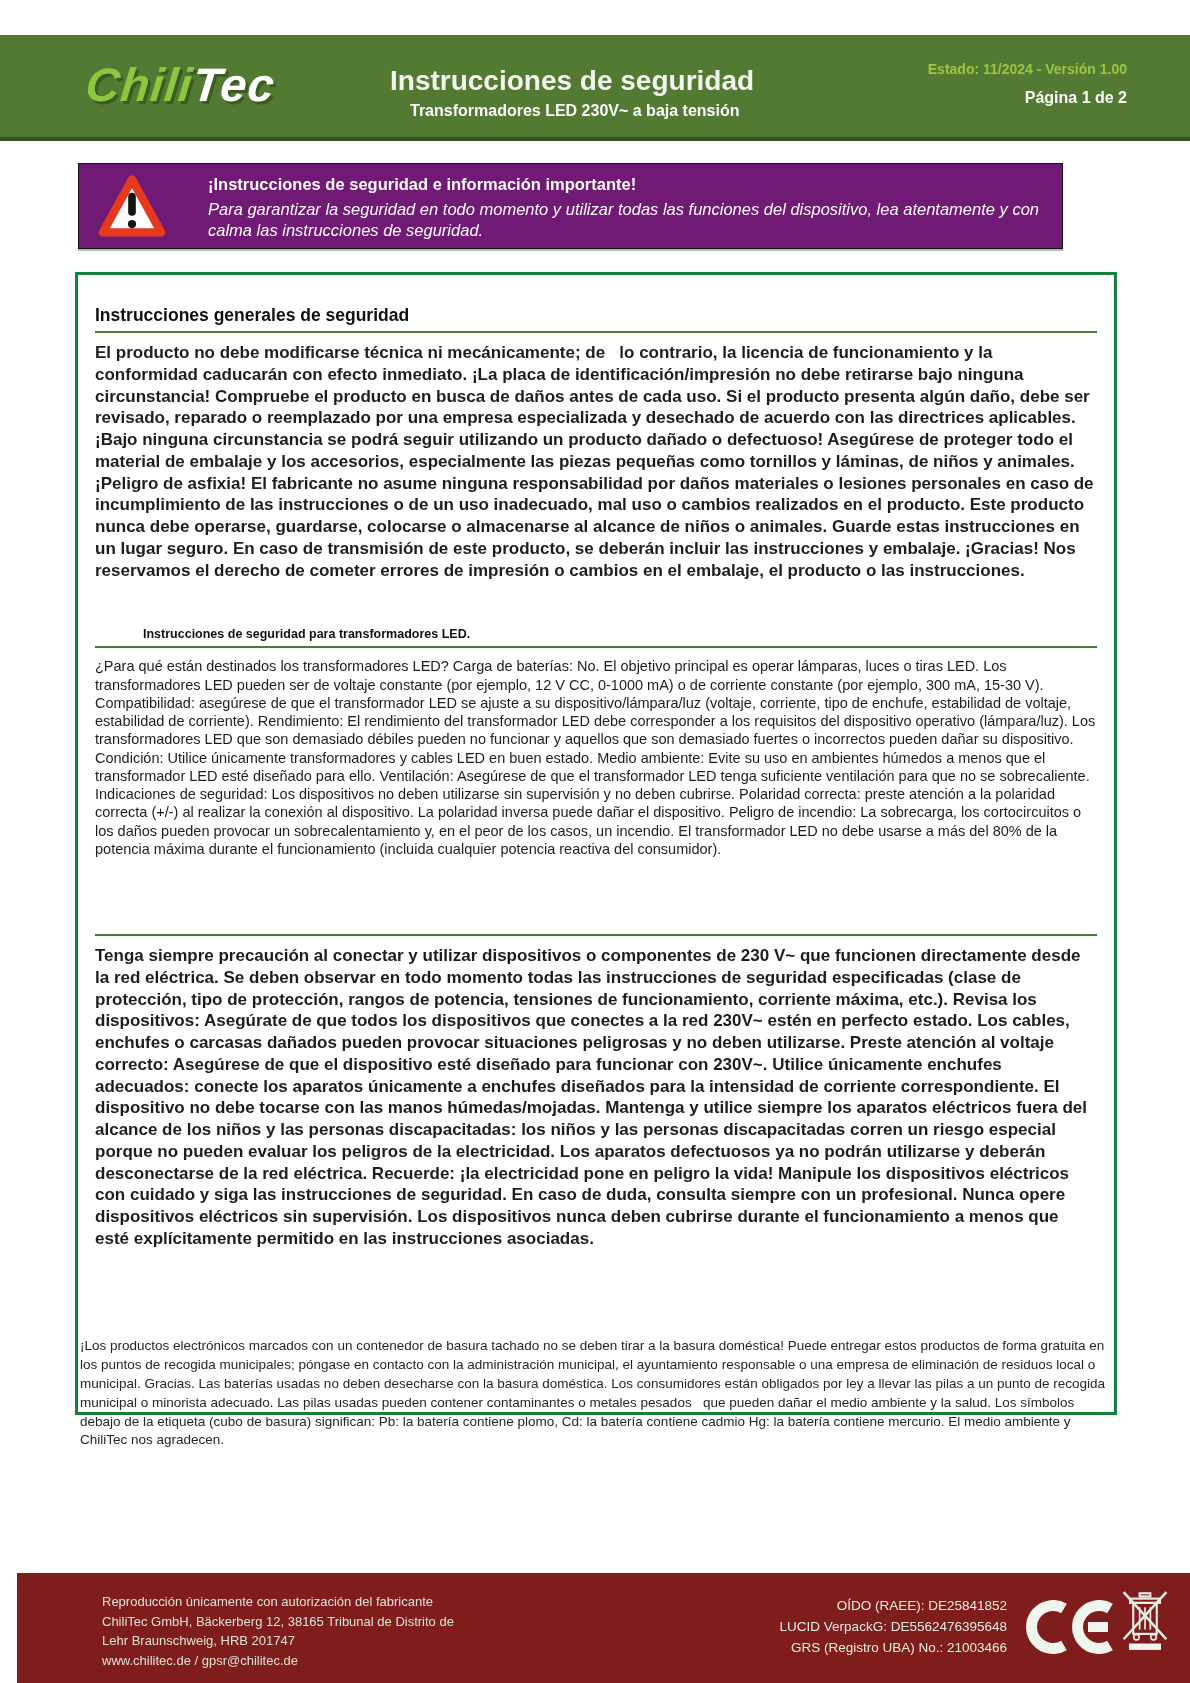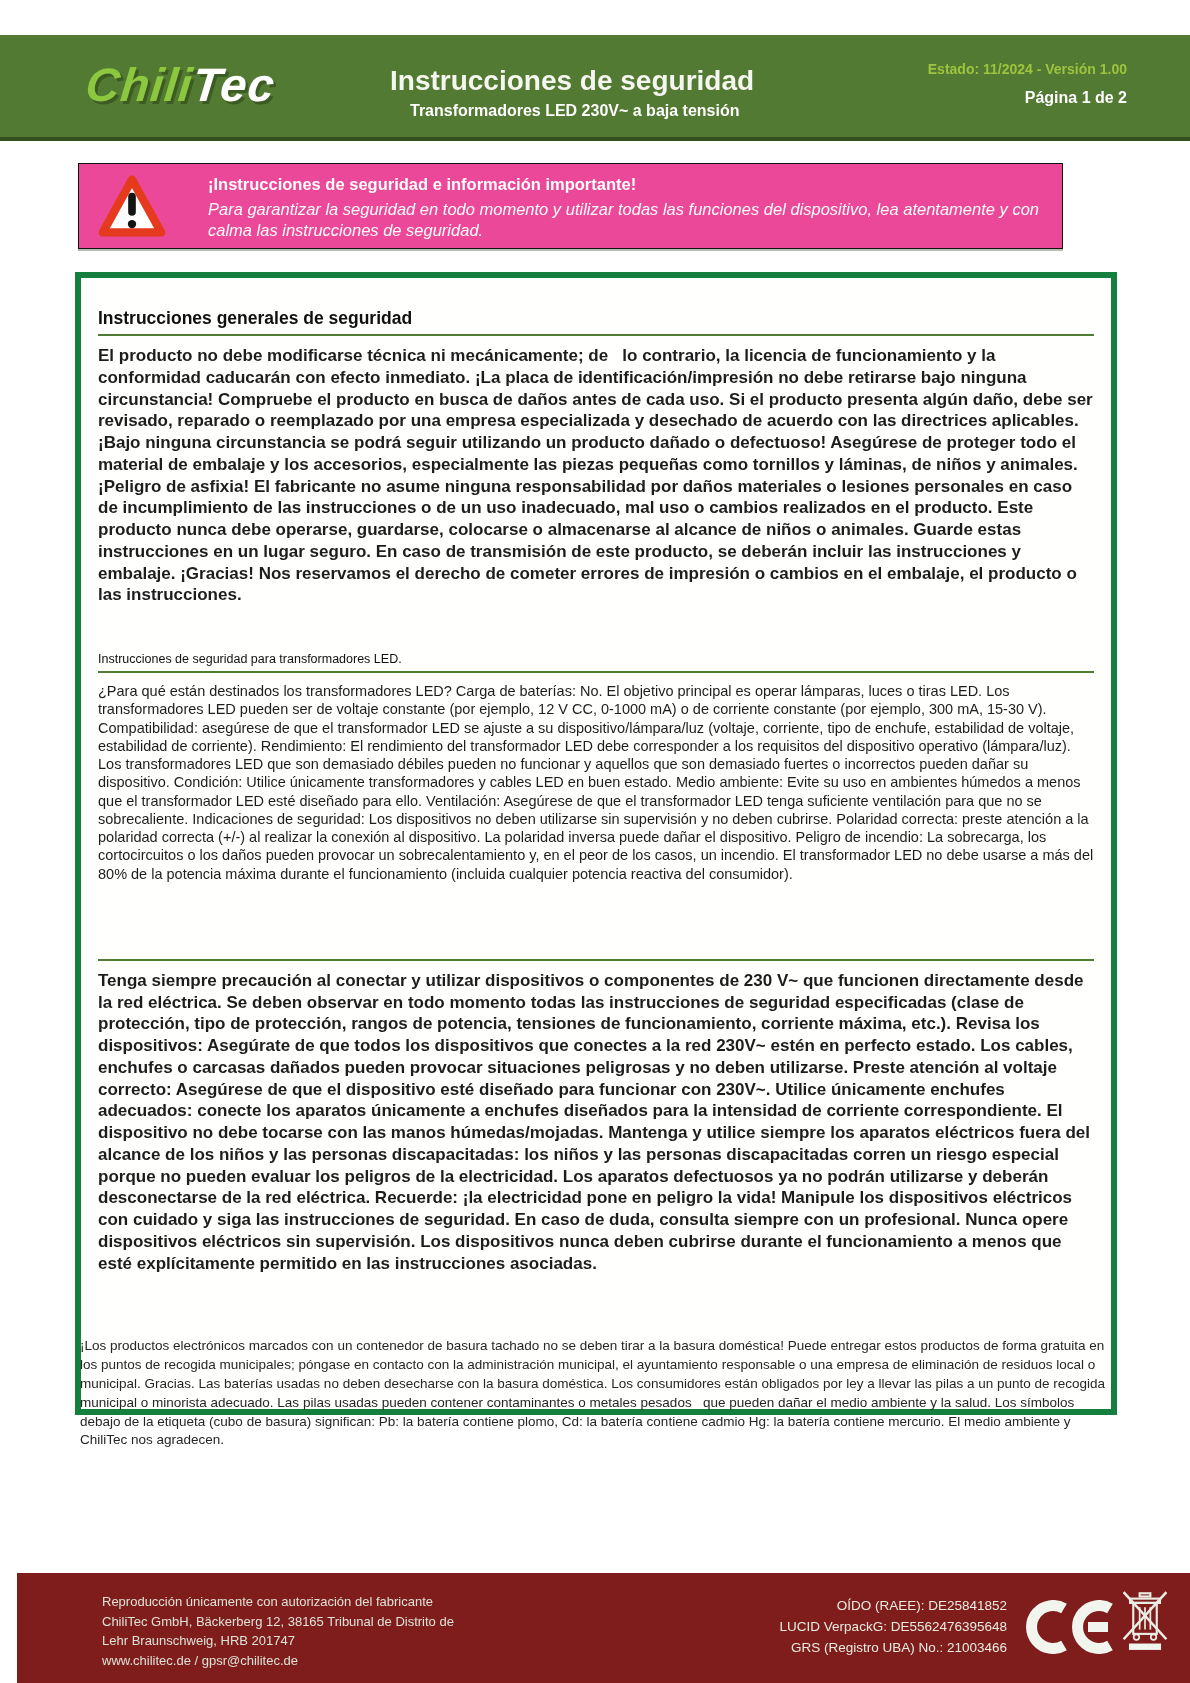--- a/index.html
+++ b/index.html
@@ -35,35 +35,35 @@
     position:absolute;right:63px;top:26px;
     color:#9CC43E;font-size:14px;font-weight:bold;white-space:nowrap;
   }
   .h-page{
     position:absolute;right:63px;top:54px;
     color:#ffffff;font-size:16px;font-weight:bold;white-space:nowrap;
   }
   
   .warn-box{
     position:absolute;left:78px;top:163px;width:985px;height:86px;
-    background:#ec4899;border:1px solid #0E150E;box-sizing:border-box;
+    background:#701a75;border:1px solid #0E150E;box-sizing:border-box;
     box-shadow:0 2px 0 0 #b7bdb3;
   }
   .warn-icon{position:absolute;left:17px;top:10px;width:72px;height:64px;}
   .warn-text{position:absolute;left:129px;top:11px;right:16px;color:#fdfdfb;}
   .warn-title{font-size:16.5px;font-weight:bold;margin-bottom:5px;}
   .warn-body{font-size:16.5px;line-height:1.3;font-style:italic;}
   
   .main-box{
     position:absolute;left:75px;top:272px;width:1042px;height:1143px;
-    border:6px solid #15803d;box-sizing:border-box;background:#fffffe;
+    border:3px solid #15803d;box-sizing:border-box;background:#fffffe;
     padding:30px 17px 0 17px;
   }
   .sec-title-lg{font-size:17.5px;font-weight:bold;color:#101010;}
-  .sec-title-sm{font-size:12.5px;font-weight:normal;color:#101010;}
+  .sec-title-sm{font-size:12.5px;font-weight:bold;color:#101010;margin-left:48px;}
   .sec-rule{border:none;border-top:2px solid #4E7C34;margin:5px 0 9px 0;}
   .sec-body{font-size:17px;line-height:1.28;color:#1d1d1d;white-space:pre-wrap;font-weight:bold;}
   .sec-body-sm{font-size:14.5px;line-height:1.26;color:#1d1d1d;white-space:pre-wrap;}
   .sec2{margin-top:46px;}
   .sec3{margin-top:76px;}
   
   .disposal{
     position:absolute;left:80px;top:1337px;width:1036px;
     font-size:13.5px;line-height:1.4;color:#262626;white-space:pre-wrap;
   }

